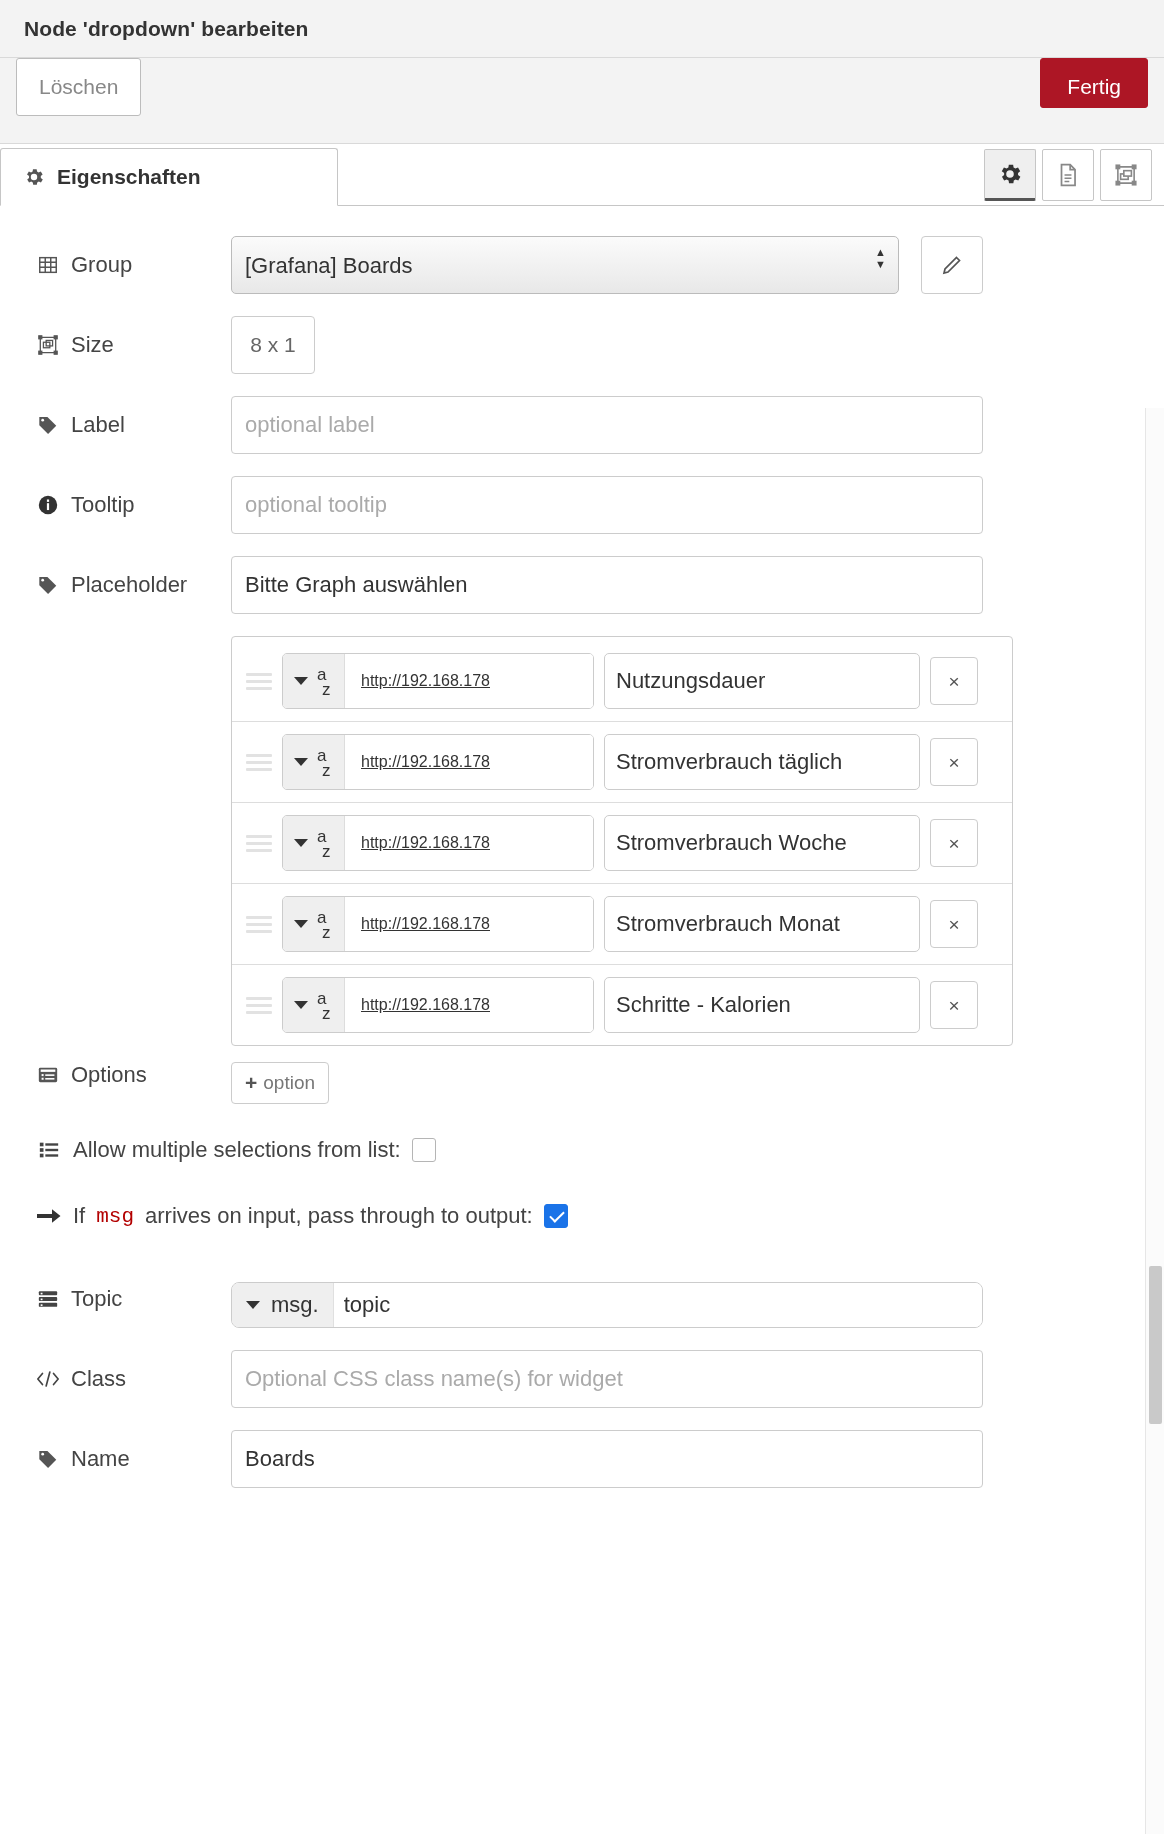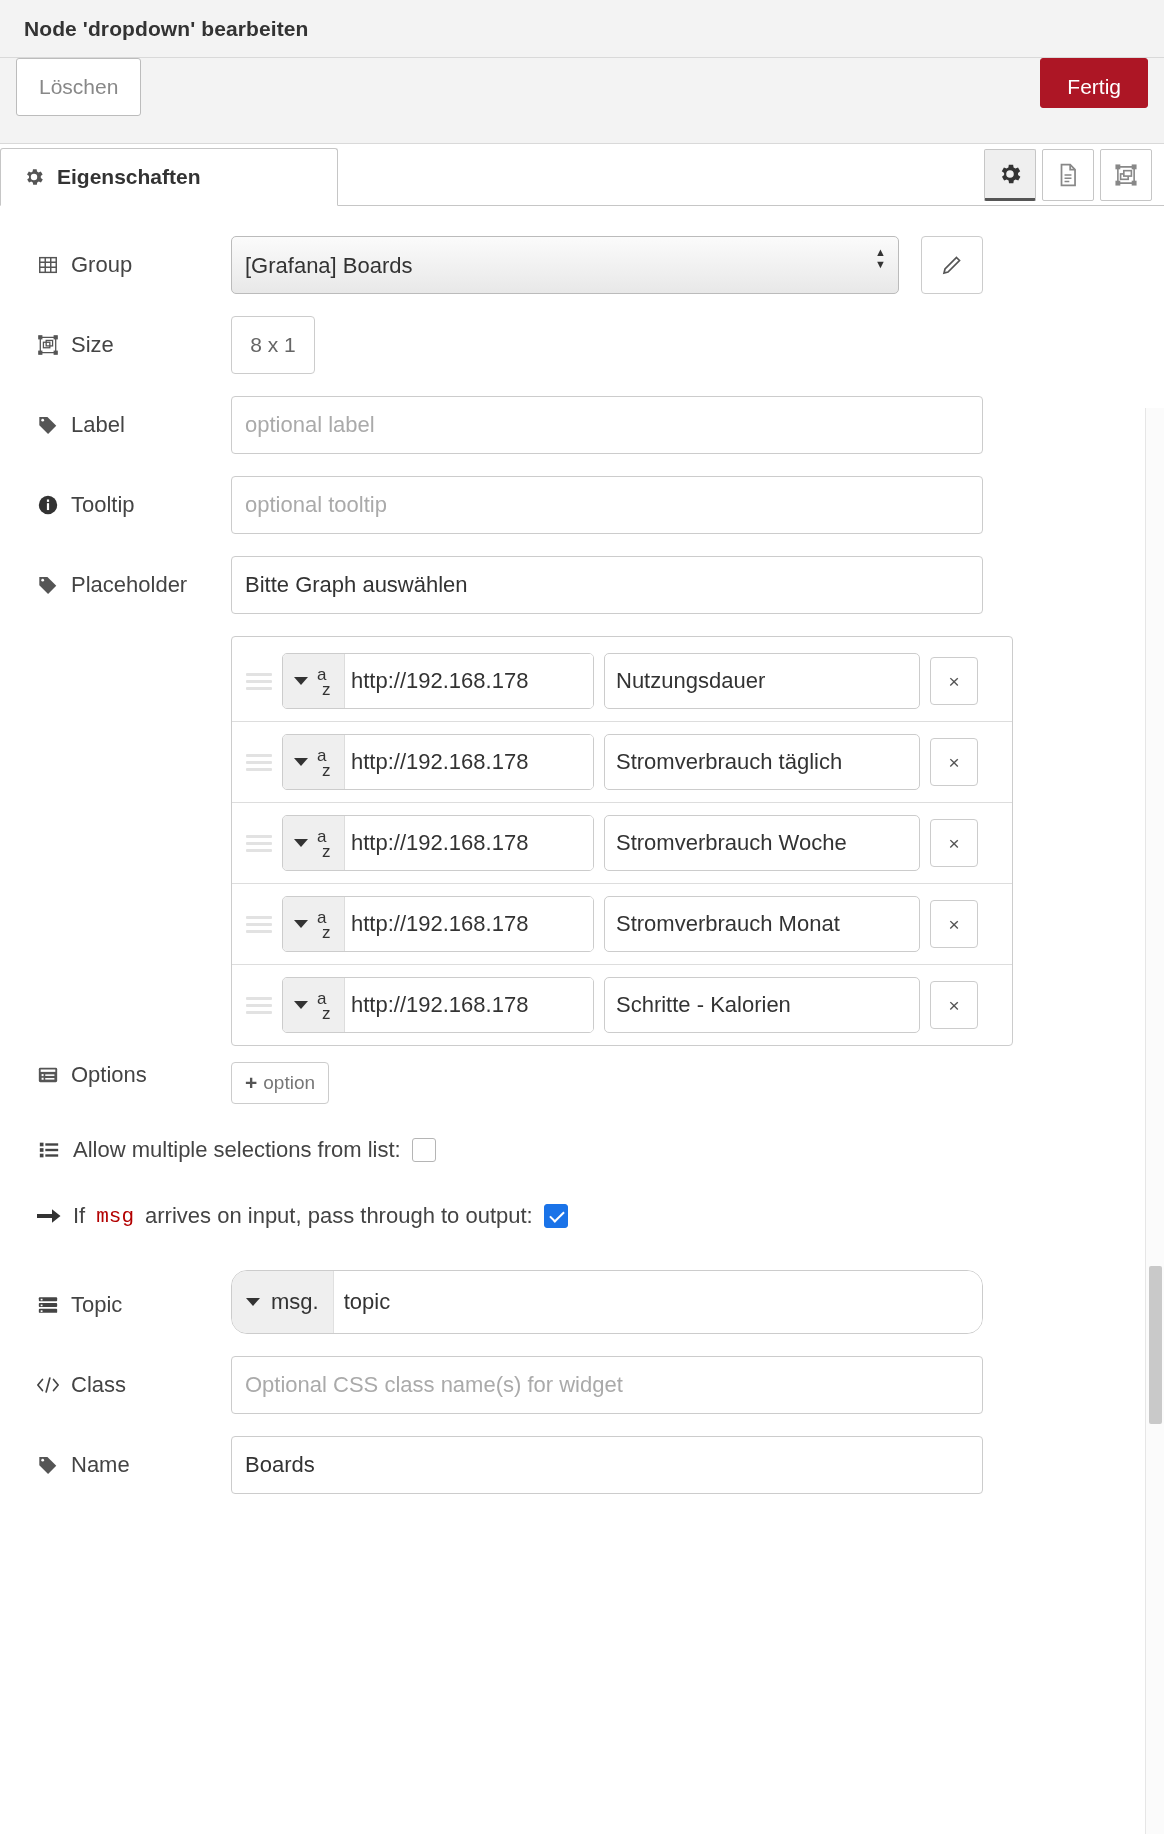--- a/index.html
+++ b/index.html
@@ -213,22 +213,22 @@
     border-right: 1px solid #ddd;
     cursor: pointer;
     flex: 0 0 auto;
   }
   .caret { width:0; height:0; border-left:7px solid transparent; border-right:7px solid transparent; border-top:8px solid #333; }
   .az { position: relative; width: 20px; height: 34px; font-size: 17px; color:#333; line-height: 1; }
   .az .a { position:absolute; left:2px; top:2px; }
   .az .z { position:absolute; left:7px; top:17px; }
   .typed input {
     border: none; outline: none; flex: 1 1 auto;
-    font-size: 22px; color: #333; padding: 0 6px;
-    font-family: "Liberation Sans", sans-serif; min-width: 0;
+    font-size: 16px; color: #333; padding: 0 16px;
+    font-family: "Liberation Sans", sans-serif; min-width: 0; text-decoration: underline;
   }
   .labelinp {
     flex: 0 0 316px; width: 316px; height: 56px;
     border: 1px solid #ccc; border-radius: 5px;
     font-size: 22px; color: #333; padding: 0 11px;
     font-family: "Liberation Sans", sans-serif; outline: none;
   }
   .delbtn {
     flex: 0 0 48px; width: 48px; height: 48px;
     border: 1px solid #ccc; border-radius: 4px; background: #fff;
@@ -270,22 +270,22 @@
     content: ""; position: absolute;
     left: 8px; top: 3px; width: 6px; height: 12px;
     border: solid #fff; border-width: 0 2.5px 2.5px 0;
     transform: rotate(45deg);
   }
   .msg-code { color: #b30000; font-family: "Liberation Mono", monospace; font-size: 21px; }
 
   
   .topic-wrap {
     display: flex; align-items: stretch;
-    width: 752px; height: 64px;
-    border: 1px solid #ccc; border-radius: 16px;
+    width: 752px; height: 46px;
+    border: 1px solid #ccc; border-radius: 8px;
     overflow: hidden; background: #fff;
   }
   .topic-wrap .tsel2 {
     background: #efefef; display:flex; align-items:center; gap: 11px;
     padding: 0 14px; border-right: 1px solid #e0e0e0;
     font-size: 22px; color:#333; cursor:pointer; flex: 0 0 auto;
   }
   .topic-wrap input {
     border:none; outline:none; flex:1 1 auto;
     font-size: 22px; color:#333; padding: 0 10px;

